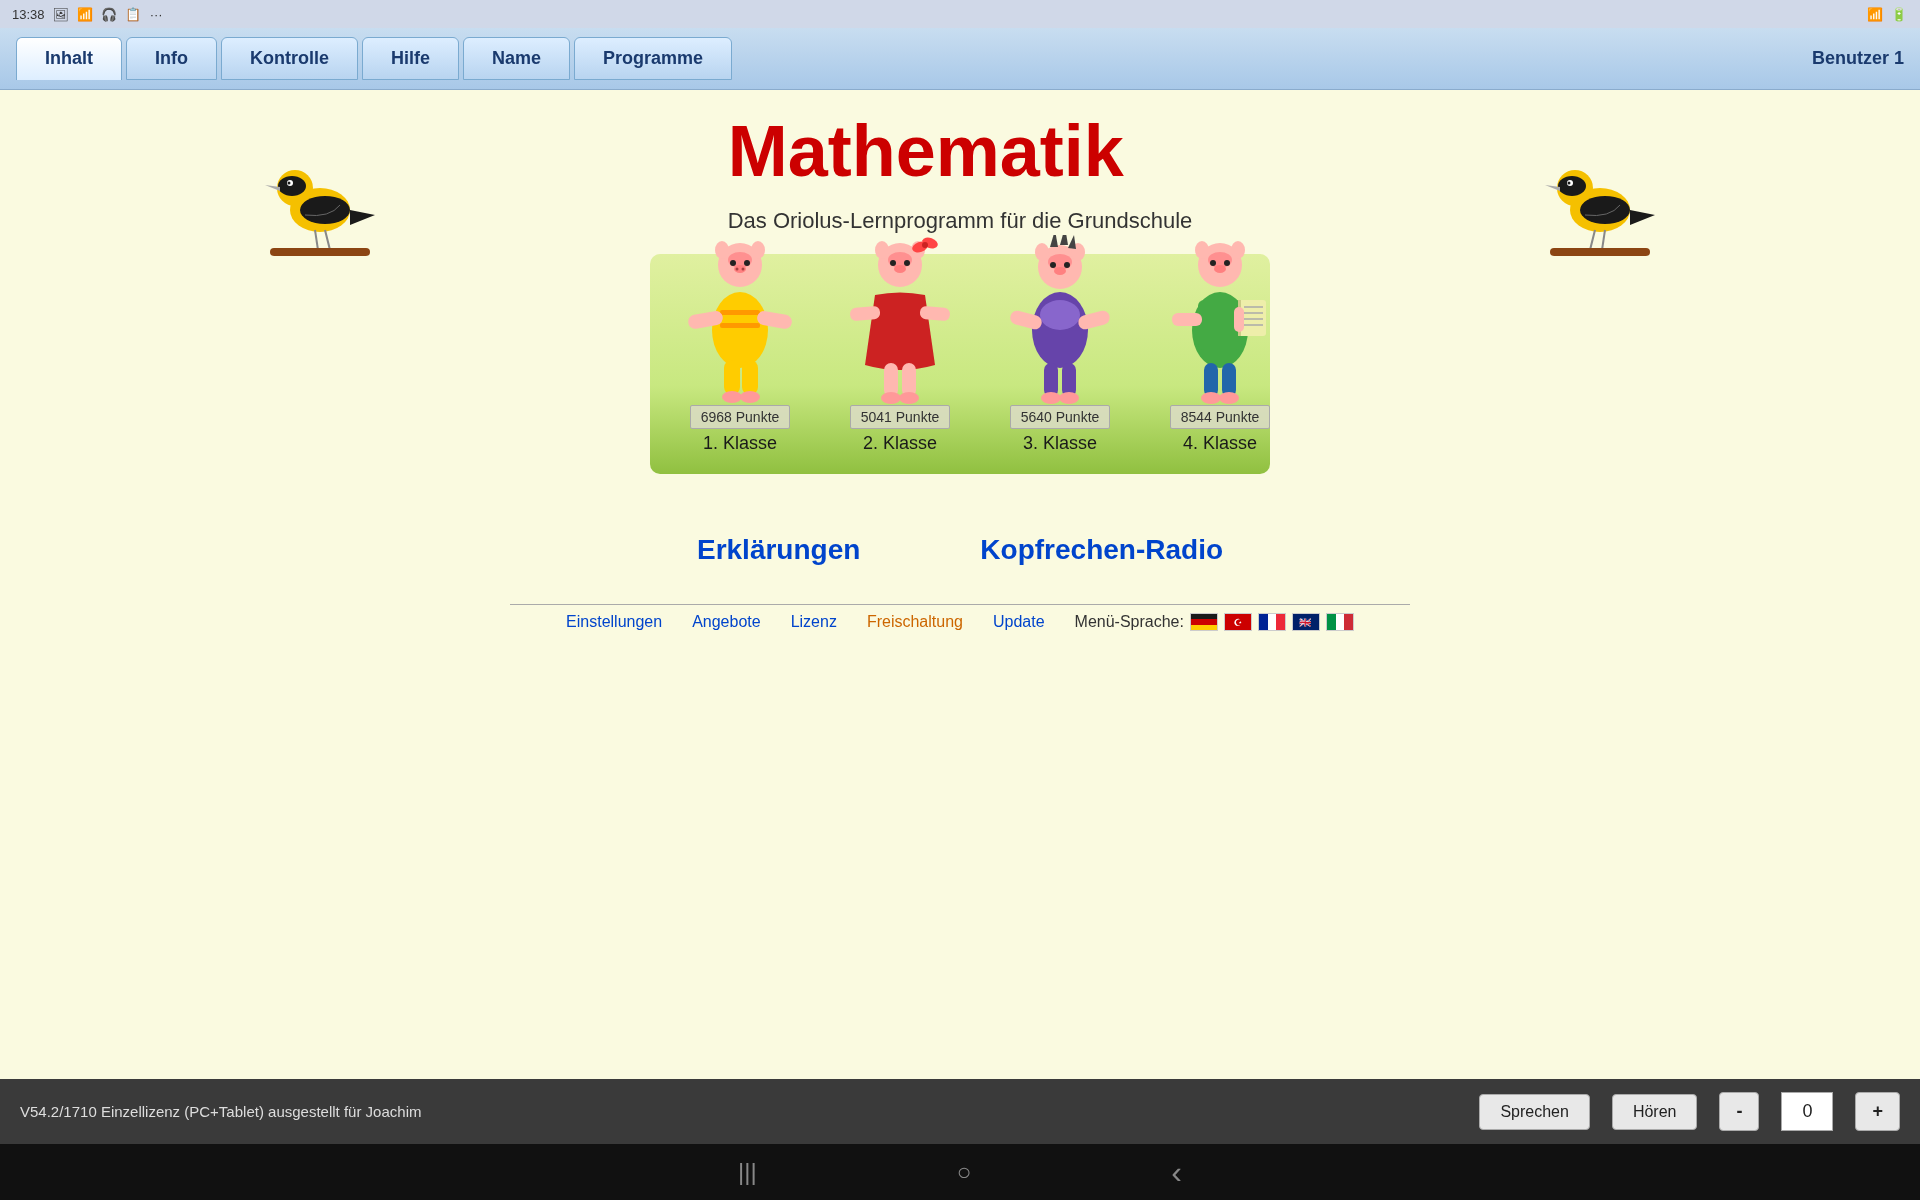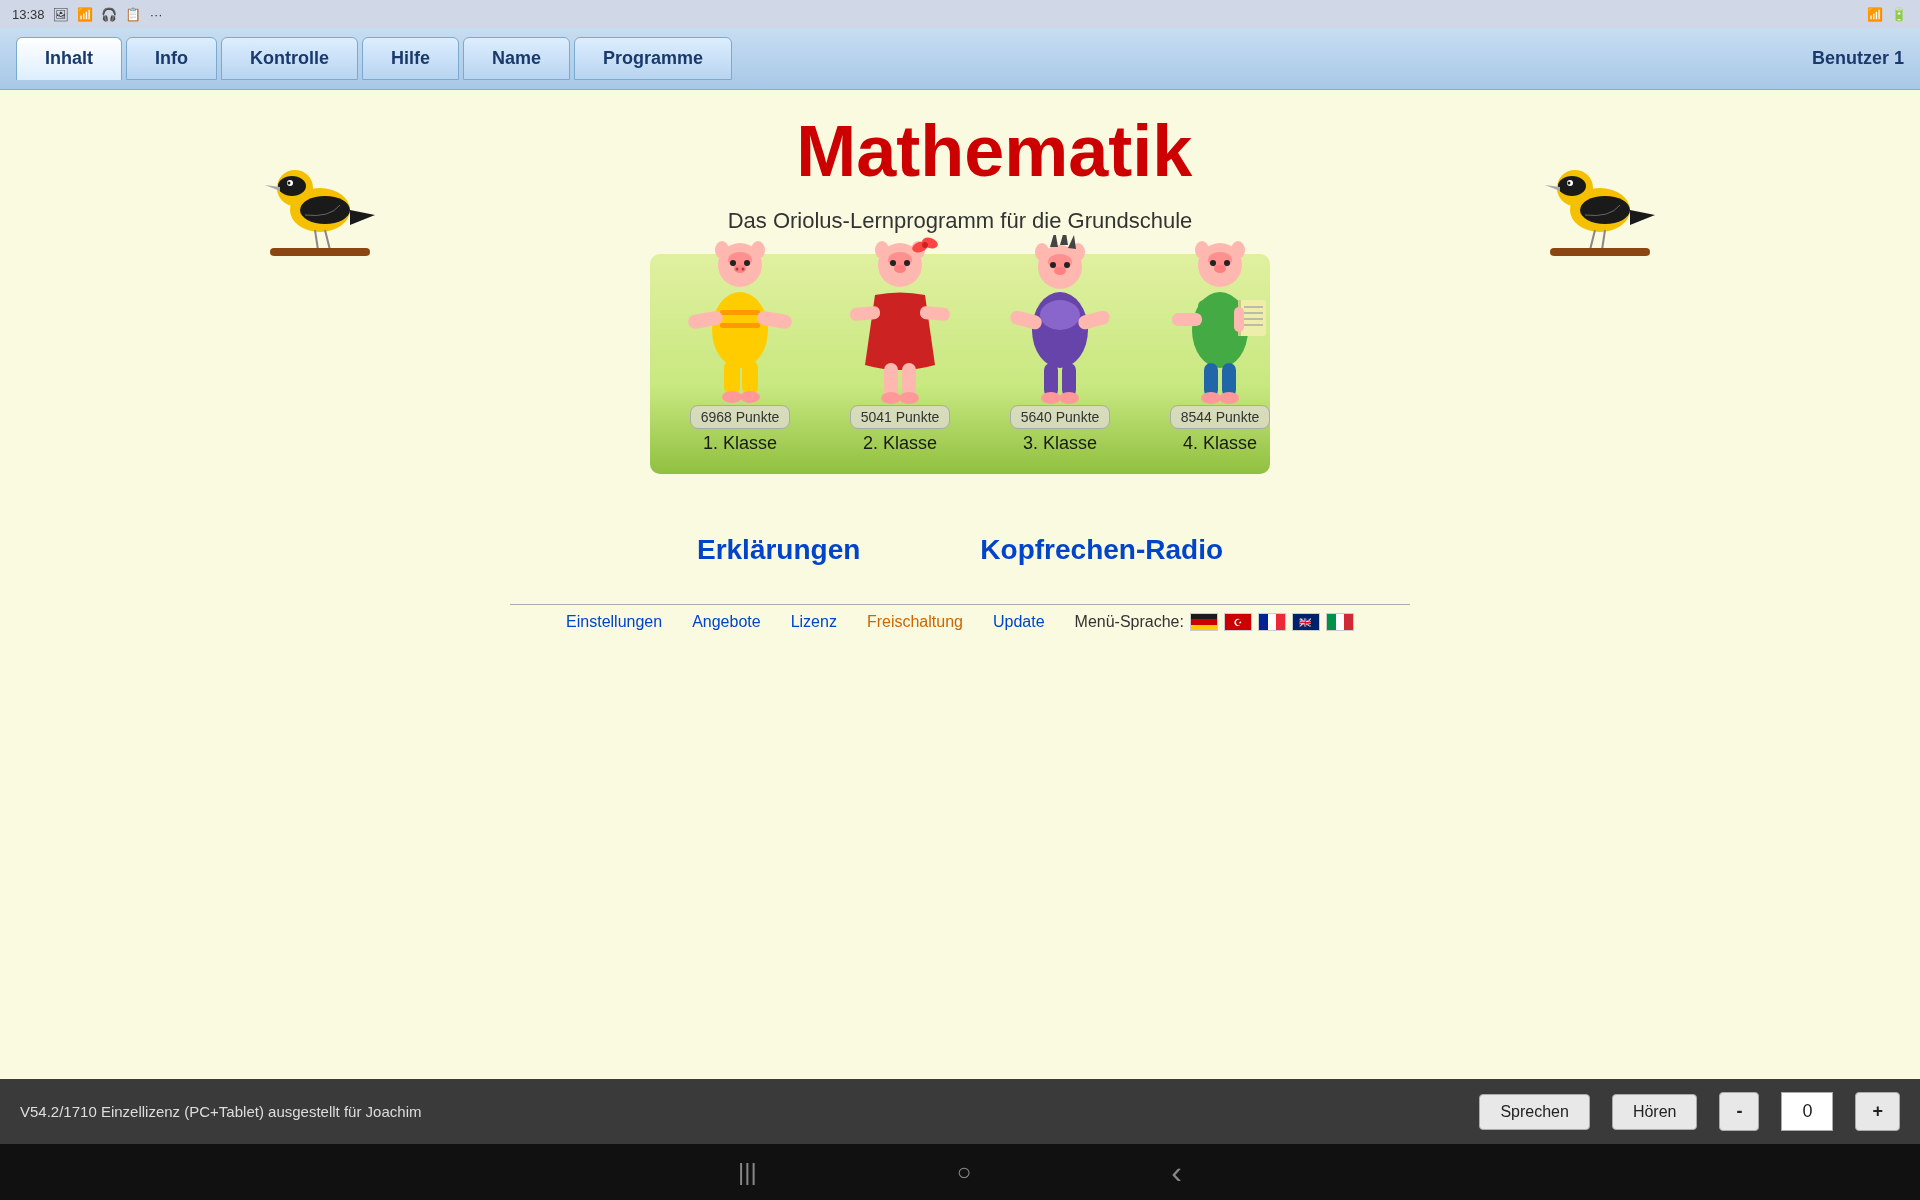--- a/index.html
+++ b/index.html
@@ -73,21 +73,21 @@
     #header-section {
       display: flex;
       align-items: center;
       justify-content: center;
       gap: 0;
       margin-top: 20px;
       width: 100%;
       position: relative;
     }
     #header-text {
-      text-align: right;
+      text-align: left;
     }
     #header-text h1 {
       font-size: 72px;
       font-weight: bold;
       color: #cc0000;
       font-family: Arial, sans-serif;
     }
     #header-text .subtitle {
       font-size: 22px;
       color: #333;
@@ -116,21 +116,21 @@
       cursor: pointer;
       position: relative;
     }
 
     .punkte-badge {
       background: rgba(220, 220, 200, 0.85);
       border: 1px solid #aaa;
       padding: 3px 10px;
       font-size: 14px;
       color: #333;
-      border-radius: 8px;
+      border-radius: 2px;
       white-space: nowrap;
     }
 
     .klasse-label {
       font-size: 18px;
       color: #1a1a1a;
       margin-top: 4px;
     }
 
     

